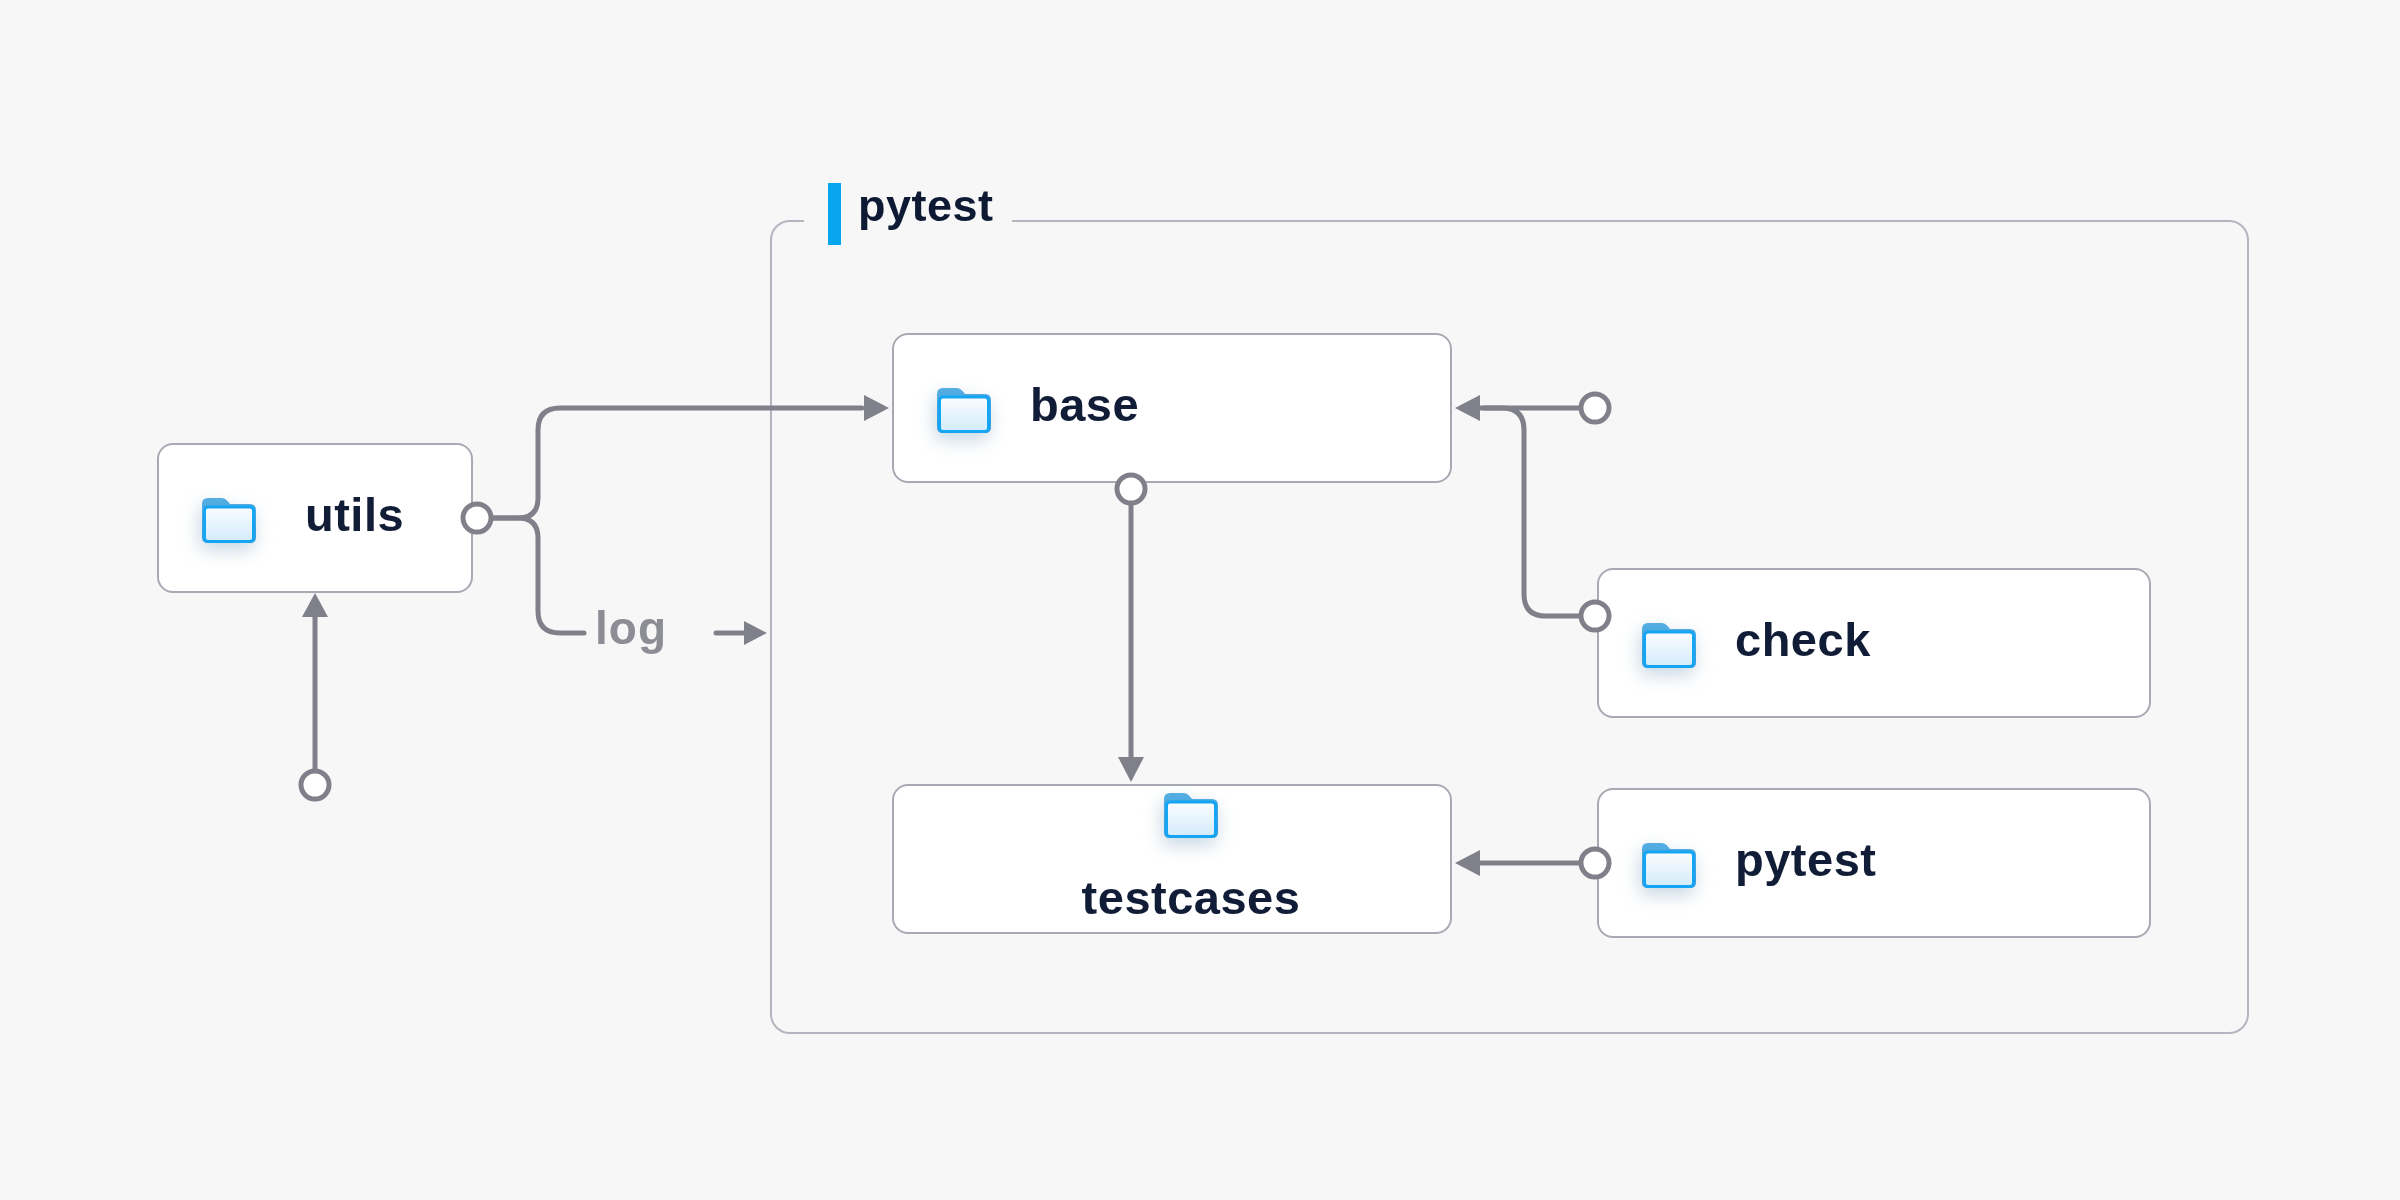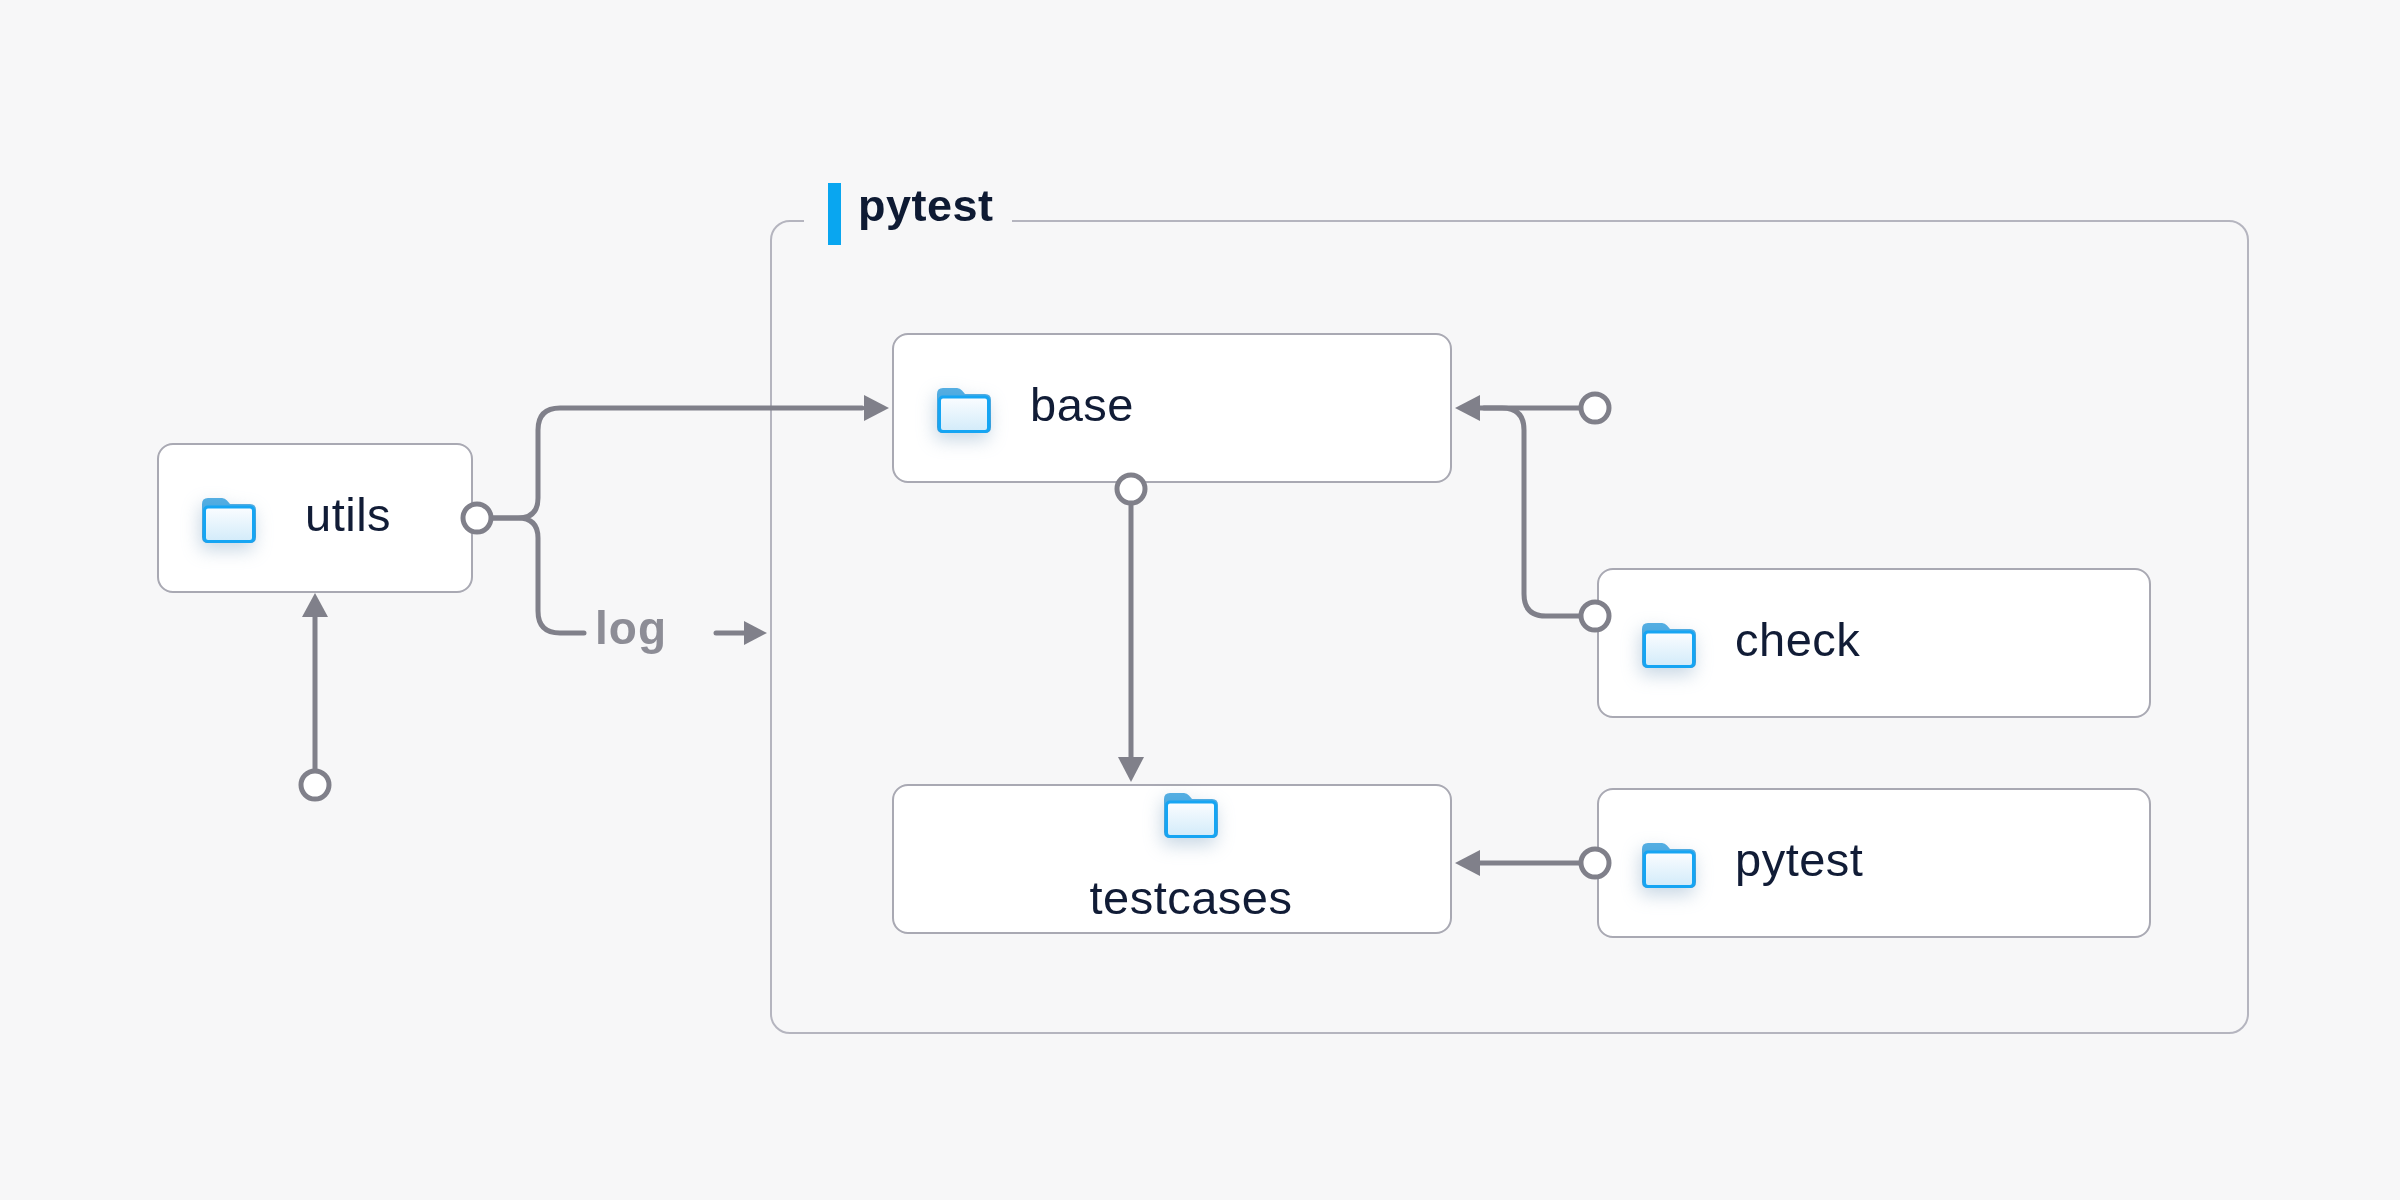--- a/index.html
+++ b/index.html
@@ -62,21 +62,21 @@
     border-radius: 16px;
     display: flex;
     align-items: center;
     padding-left: 38px;
     gap: 34px;
     box-sizing: border-box;
     z-index: 2;
   }
   .node .node-label {
     font-size: 47px;
-    font-weight: 400;
+    font-weight: 700;
     color: #111c36;
     letter-spacing: 0.5px;
     line-height: 1;
     padding-bottom: 8px;
   }
   .folder-icon {
     filter: drop-shadow(-2px 7px 9px rgba(110, 150, 185, 0.38));
     flex: 0 0 auto;
   }
 

